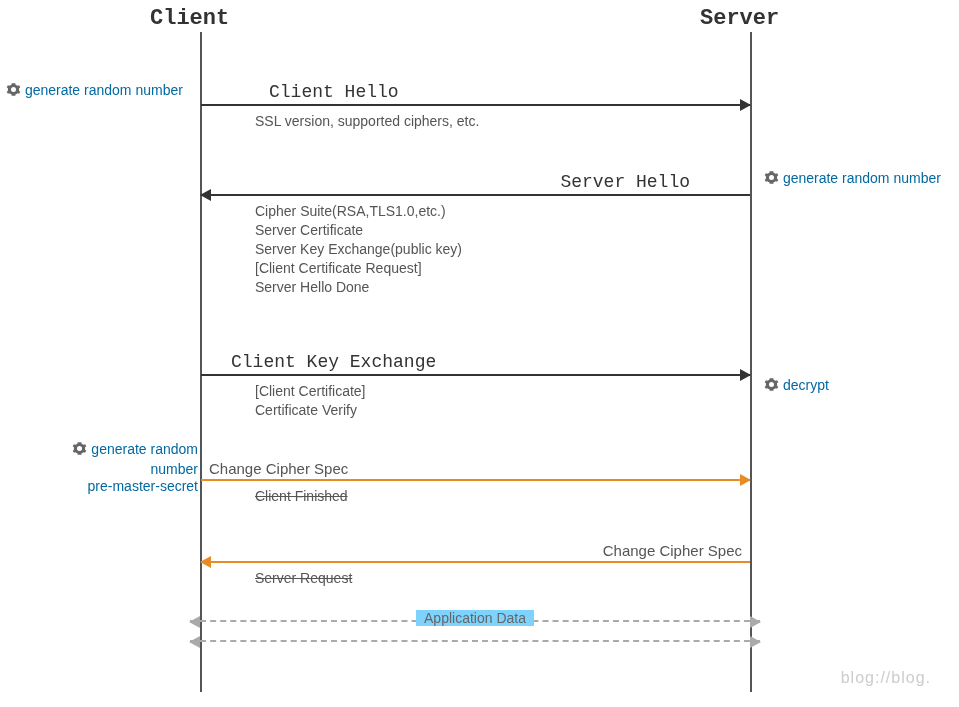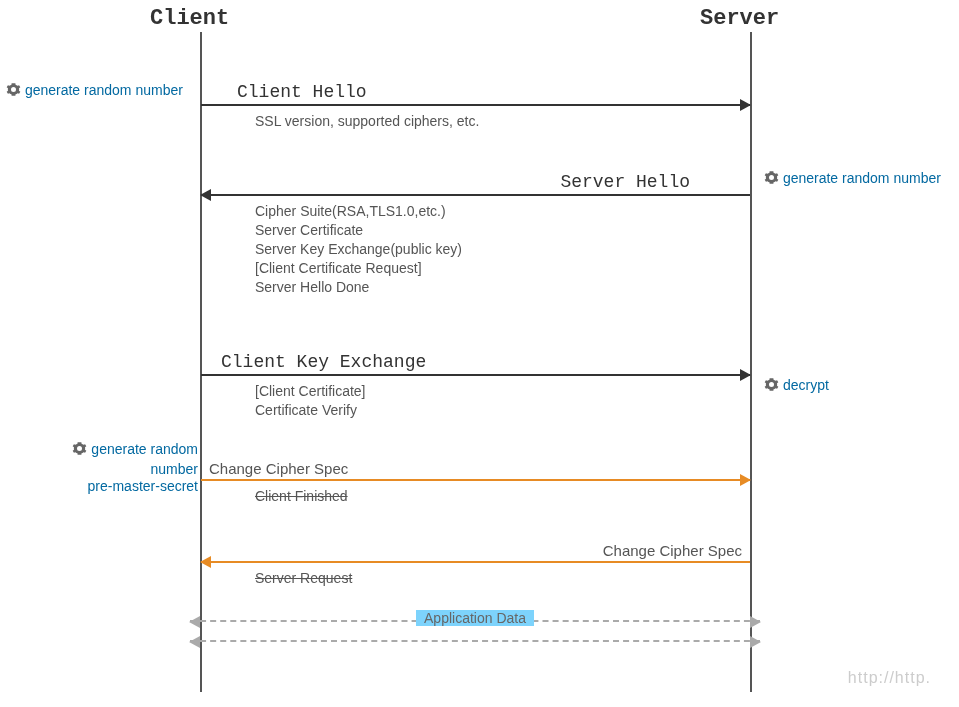--- a/index.html
+++ b/index.html
@@ -25,21 +25,21 @@
   .msg{position:absolute;left:201px;width:549px}
   .arrow{height:2px;background:#333;position:relative}
   .arrow.orange{background:#e78b24}
   .arrow .head{position:absolute;top:-5px;width:0;height:0;border-top:6px solid transparent;border-bottom:6px solid transparent}
   .arrow.right .head{right:-1px;border-left:11px solid #333}
   .arrow.left  .head{left:-1px; border-right:11px solid #333}
   .arrow.right.orange .head{border-left-color:#e78b24}
   .arrow.left.orange  .head{border-right-color:#e78b24}
 
   .msgtitle{font-size:18px;padding:2px 0}
-  .msg.r .msgtitle{text-align:left;padding-left:36px}
+  .msg.r .msgtitle{text-align:left;padding-left:68px}
   .msg.l .msgtitle{text-align:right;padding-right:60px}
   .msgbody{font-size:14px;color:#555;padding:6px 0 0 54px;line-height:1.35}
   .strike{text-decoration:line-through}
 
   .dashed-band{position:absolute;left:190px;width:570px;top:620px}
   .dashed-arrow{height:0;border-top:2px dashed #aaa;position:relative}
   .dashed-arrow .dh{position:absolute;top:-6px;width:0;height:0;border-top:6px solid transparent;border-bottom:6px solid transparent}
   .dashed-arrow .dh.l{left:-1px;border-right:11px solid #aaa}
   .dashed-arrow .dh.r{right:-1px;border-left:11px solid #aaa}
   .dashed-band .lab{position:absolute;width:100%;text-align:center;top:-10px;font-size:14px;color:#666}
@@ -96,21 +96,21 @@
       <span class="head"></span>
     </div>
   <div class="msgbody" style="white-space:pre-line">Cipher Suite(RSA,TLS1.0,etc.)
 Server Certificate
 Server Key Exchange(public key)
 [Client Certificate Request]
 Server Hello Done</div>
 </div>
 
 <div class="msg r" style="top:350px">
-  <div class="msgtitle mono" style="padding-left:20px">Client Key Exchange</div>
+  <div class="msgtitle mono" style="padding-left:30px">Client Key Exchange</div>
   <div class="arrow right">
       <span class="head"></span>
     </div>
   <div class="msgbody" style="white-space:pre-line">[Client Certificate]
 Certificate Verify</div>
 </div>
 
 <div class="msg r" style="top:458px">
   <div class="msgtitle" style="font-size:15px;padding-left:8px;color:#555">Change Cipher Spec</div>
   <div class="arrow right orange">
@@ -132,13 +132,13 @@
     <span class="dh l"></span>
       <span class="dh r"></span>
   </div>
   <div class="lab"><span>Application Data</span></div>
   <div class="dashed-arrow" style="margin-top:18px">
     <span class="dh l"></span>
       <span class="dh r"></span>
   </div>
 </div>
 
-<div class="watermark">http://http.</div>
+<div class="watermark">blog://blog.</div>
 
 </body></html>

